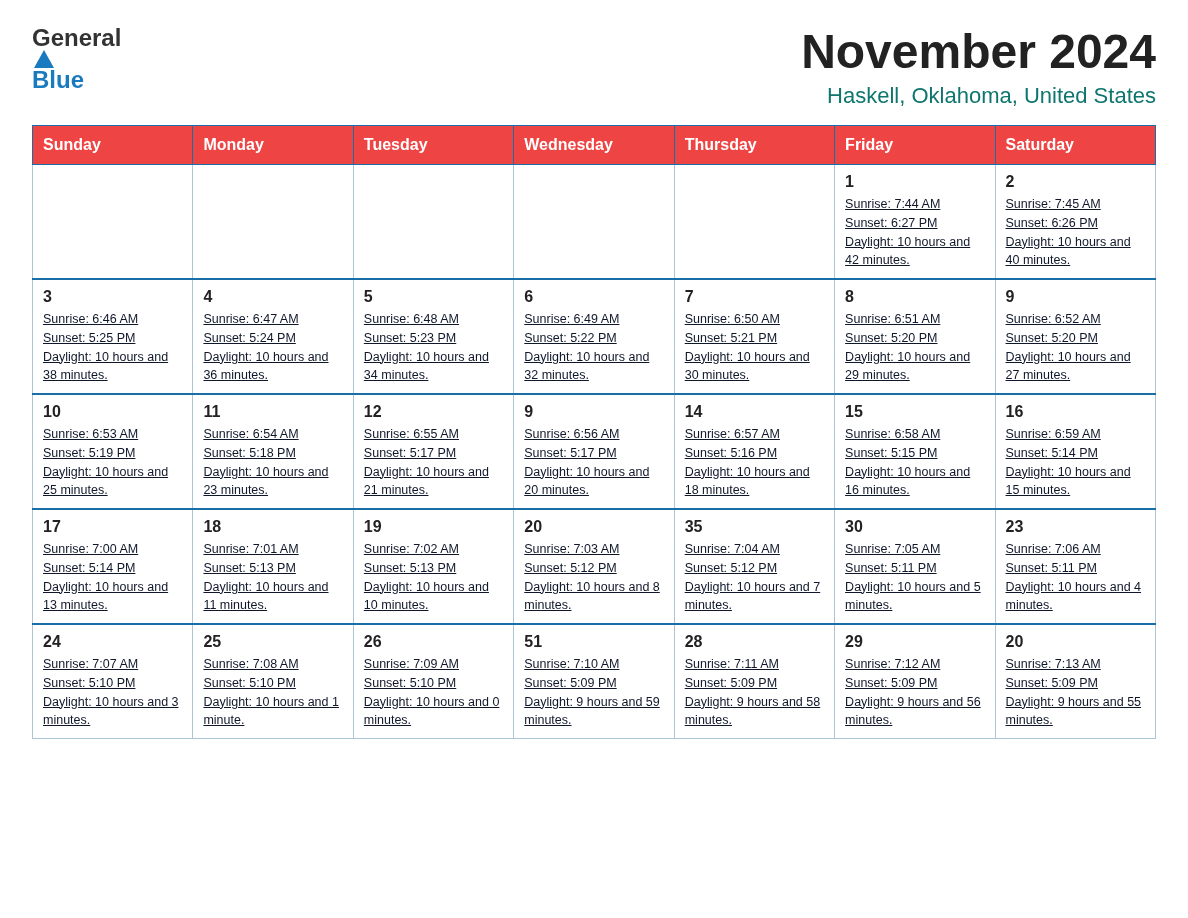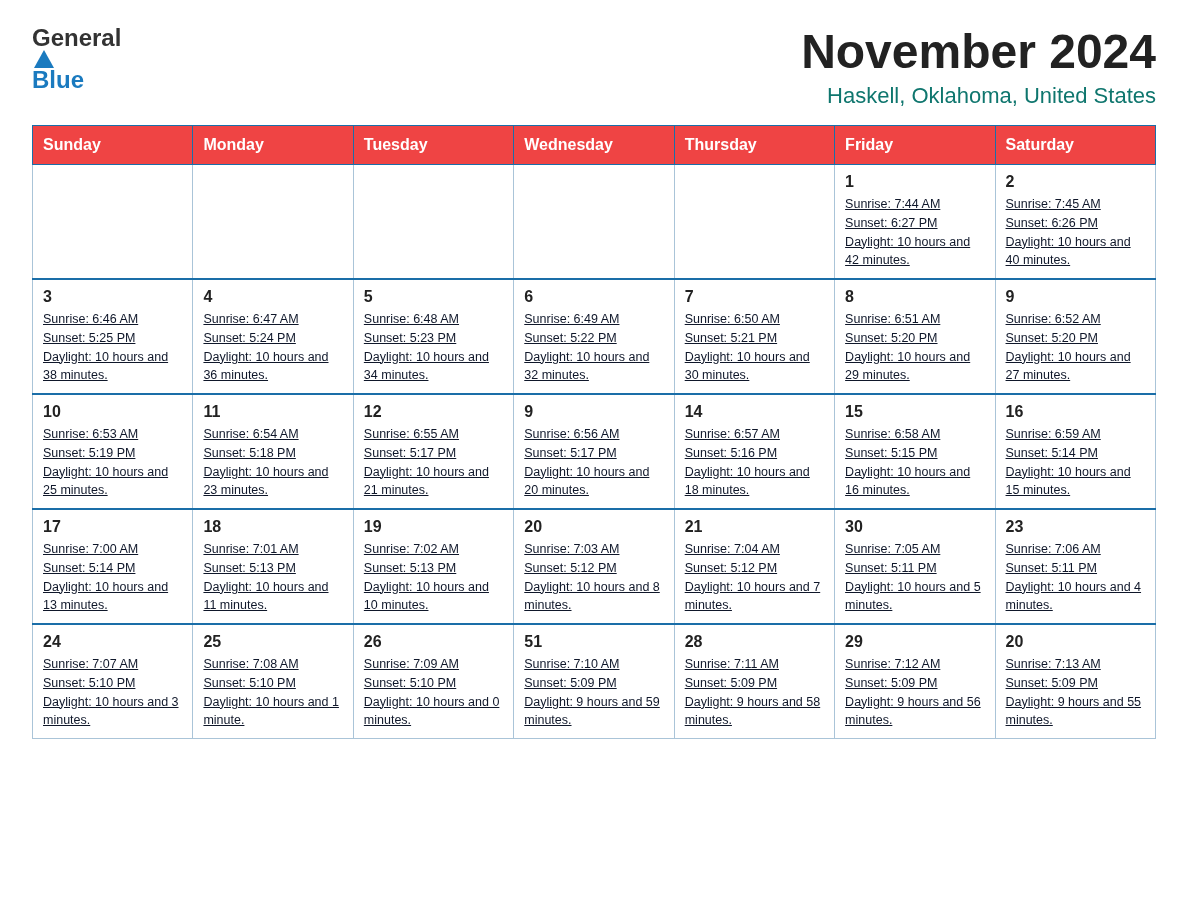--- a/index.html
+++ b/index.html
@@ -196,21 +196,21 @@
         </td>
         <td>
           <div class="day-number">19</div>
           <div class="day-info">Sunrise: 7:02 AM<br>Sunset: 5:13 PM<br>Daylight: 10 hours and 10 minutes.</div>
         </td>
         <td>
           <div class="day-number">20</div>
           <div class="day-info">Sunrise: 7:03 AM<br>Sunset: 5:12 PM<br>Daylight: 10 hours and 8 minutes.</div>
         </td>
         <td>
-          <div class="day-number">21</div>
+          <div class="day-number">35</div>
           <div class="day-info">Sunrise: 7:04 AM<br>Sunset: 5:12 PM<br>Daylight: 10 hours and 7 minutes.</div>
         </td>
         <td>
           <div class="day-number">30</div>
           <div class="day-info">Sunrise: 7:05 AM<br>Sunset: 5:11 PM<br>Daylight: 10 hours and 5 minutes.</div>
         </td>
         <td>
           <div class="day-number">23</div>
           <div class="day-info">Sunrise: 7:06 AM<br>Sunset: 5:11 PM<br>Daylight: 10 hours and 4 minutes.</div>
         </td>

